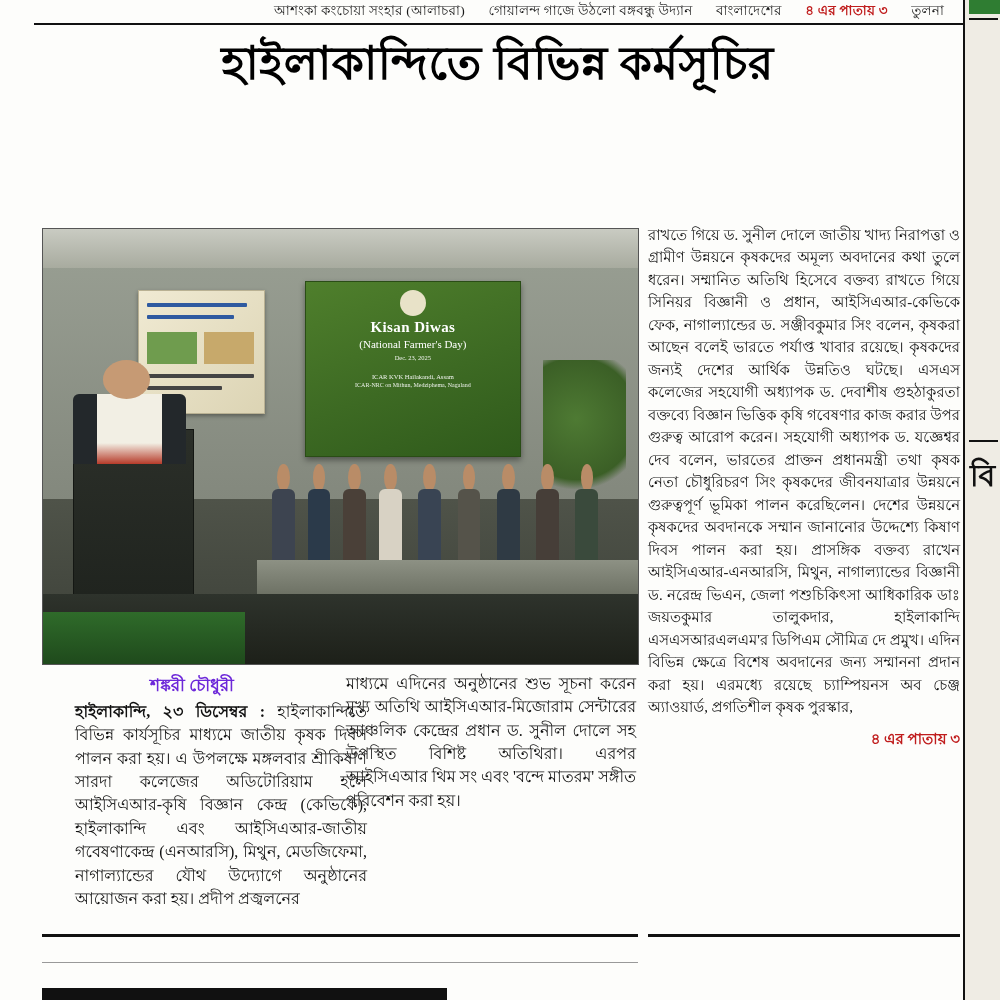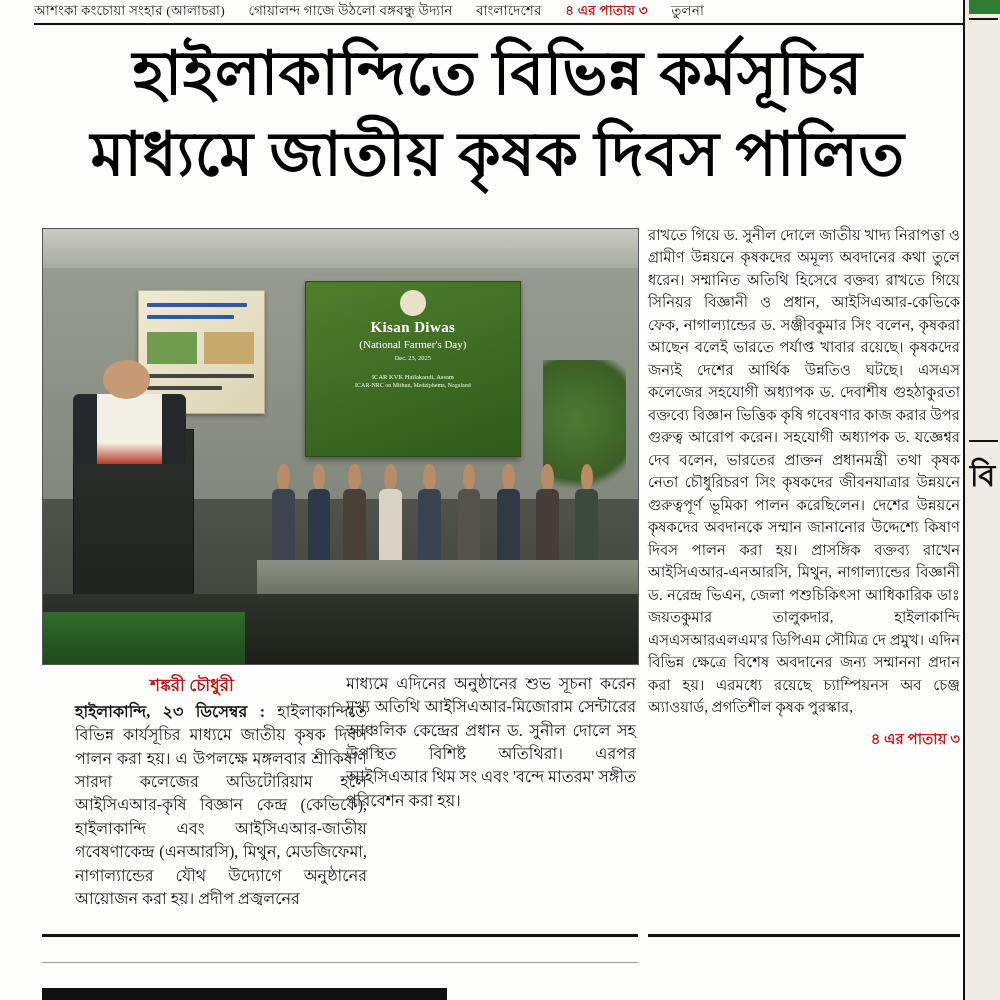--- a/index.html
+++ b/index.html
@@ -26,20 +26,21 @@
     position: absolute;
     left: 34px;
     top: 0px;
     width: 930px;
     height: 22px;
     overflow: hidden;
     white-space: nowrap;
     font-size: 13.5px;
     color: #1a1a1a;
     letter-spacing: .2px;
+    text-align: right;
   }
   .top-strip .seg { display: inline-block; margin-right: 20px; }
   .top-strip .red { color: #c01d1d; font-weight: bold; }
   .top-strip-rule {
     position: absolute;
     left: 34px;
     top: 23px;
     width: 930px;
     height: 2px;
     background: #111;
@@ -90,21 +91,21 @@
 
   
   .headline {
     position: absolute;
     left: 40px;
     top: 34px;
     width: 915px;
     text-align: center;
     font-family: "Liberation Serif", serif;
     font-weight: bold;
-    font-size: 61px;
+    font-size: 46px;
     line-height: 1.32;
     letter-spacing: .5px;
     color: #000;
   }
 
   
   .photo-wrap {
     position: absolute;
     left: 42px;
     top: 228px;
@@ -210,21 +211,21 @@
 
   
   .byline {
     position: absolute;
     left: 42px;
     top: 672px;
     width: 300px;
     text-align: center;
     font-weight: bold;
     font-size: 17px;
-    color: #b91c1c;
+    color: #6d28d9;
   }
 
   
   .col {
     position: absolute;
     font-size: 16px;
     line-height: 1.46;
     text-align: justify;
     color: #111;
     font-family: "Liberation Serif", serif;
@@ -290,21 +291,20 @@
 
   <div class="right-gutter">
     <div class="block-green"></div>
     <div class="side-rule"></div>
     <div class="side-rule2"></div>
     <div class="side-char">বি</div>
   </div>
 
   <div class="headline">
     <div>হাইলাকান্দিতে বিভিন্ন কর্মসূচির</div>
-    <div>মাধ্যমে জাতীয় কৃষক দিবস পালিত</div>
   </div>
 
   <div class="photo-wrap">
     <div class="photo">
       <div class="ph-wall"></div>
       <div class="ph-ceiling"></div>
 
       <div class="ph-banner-left">
         <div class="ln t1"></div>
         <div class="ln t2"></div>

